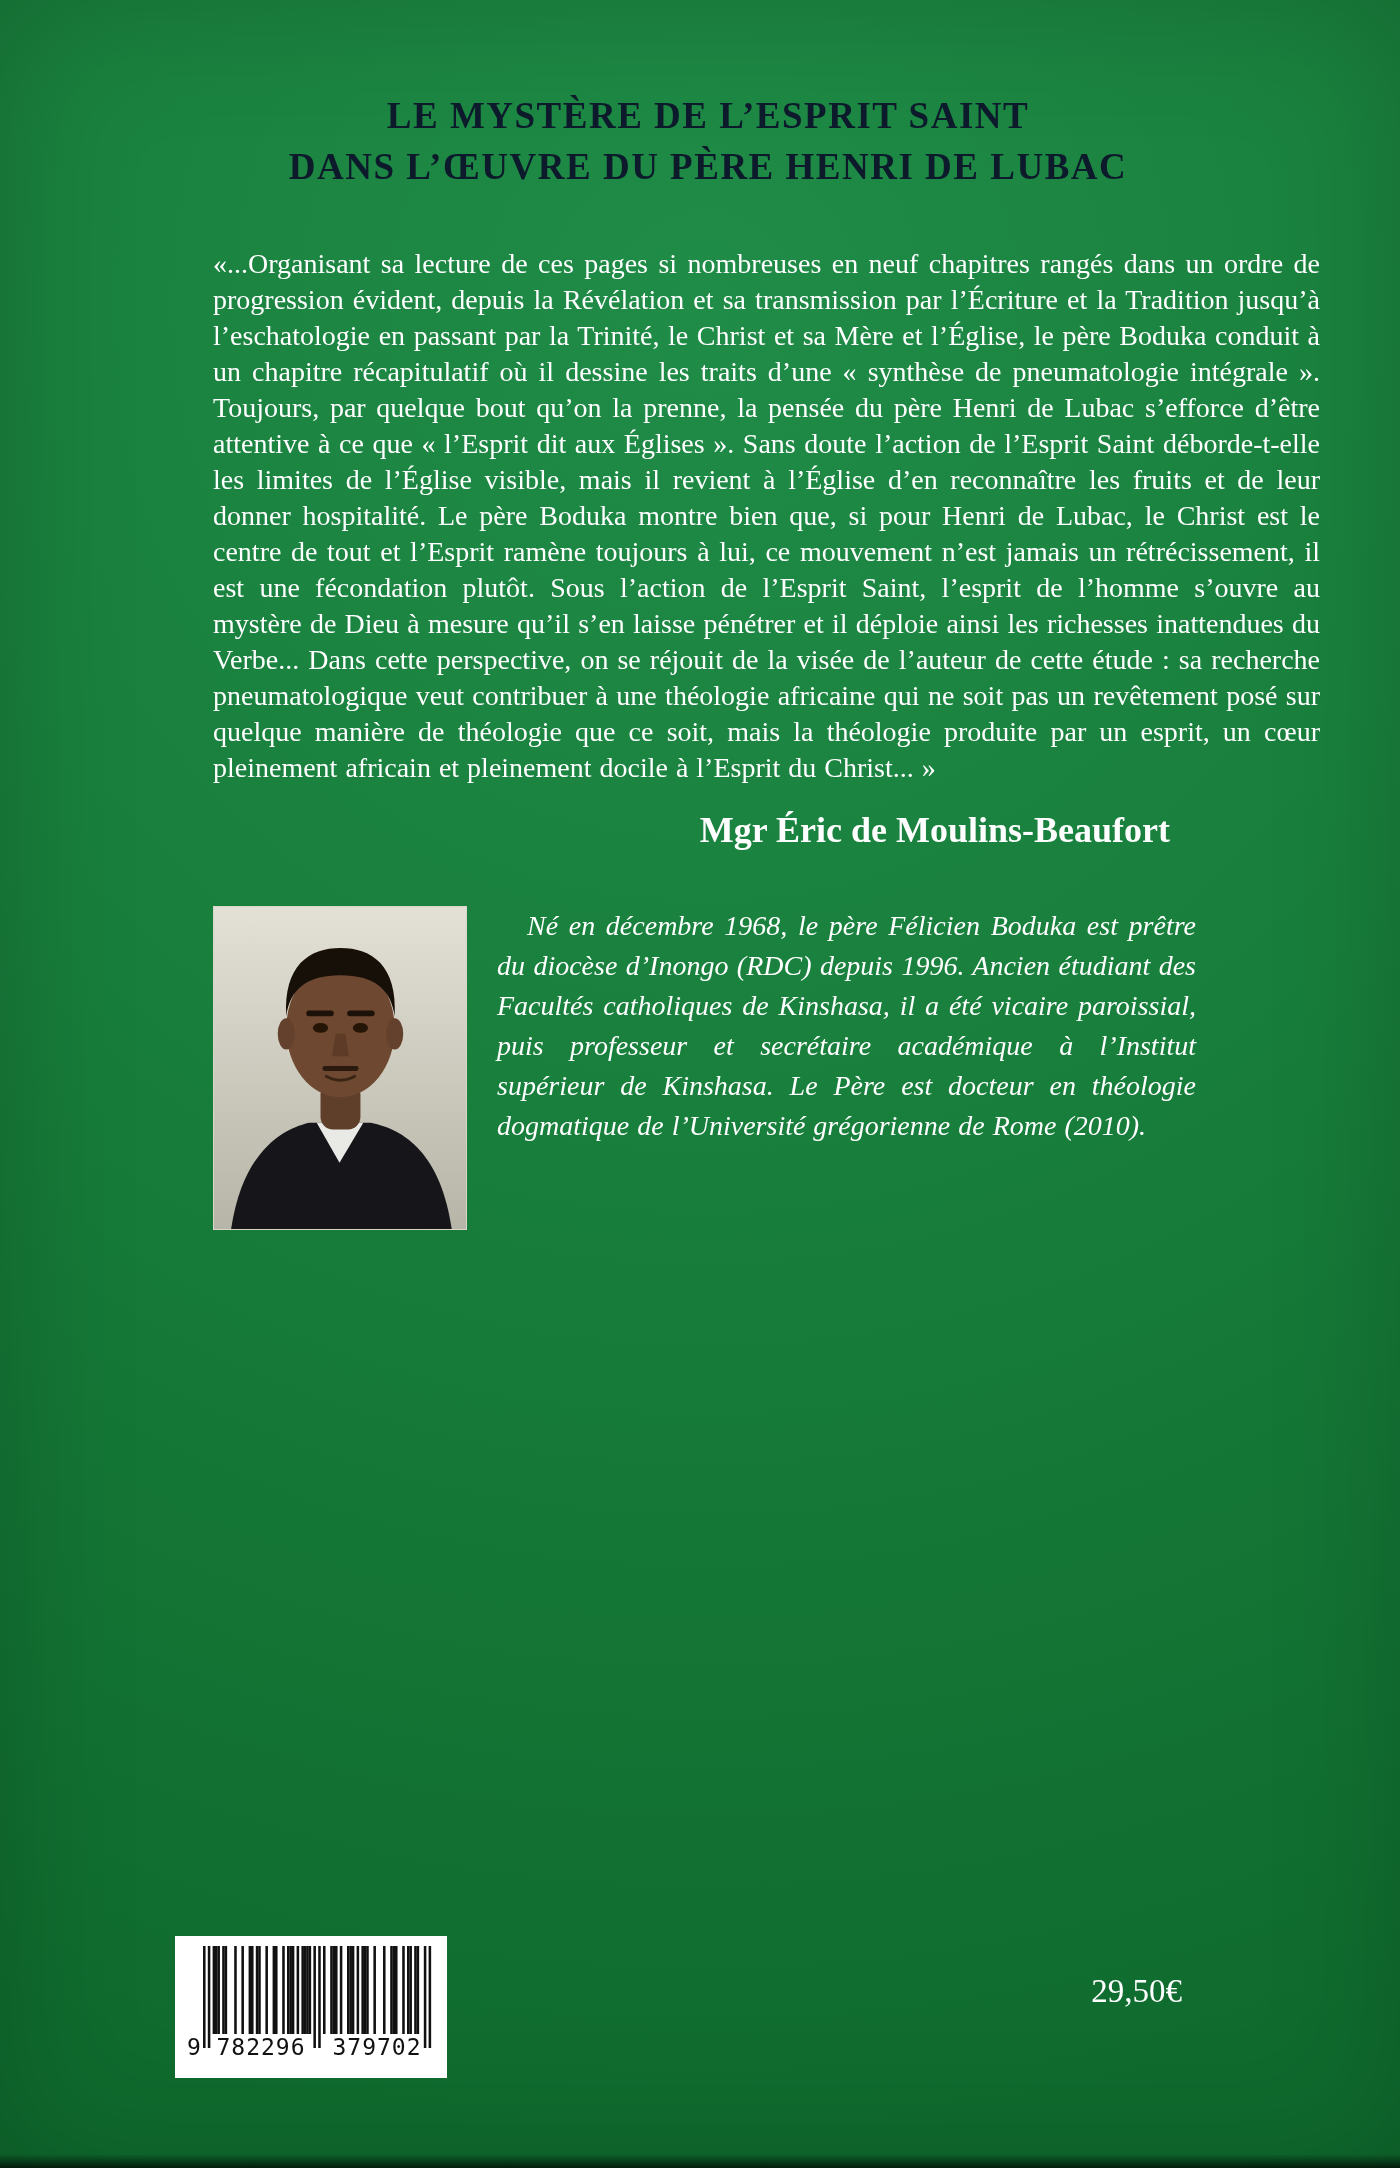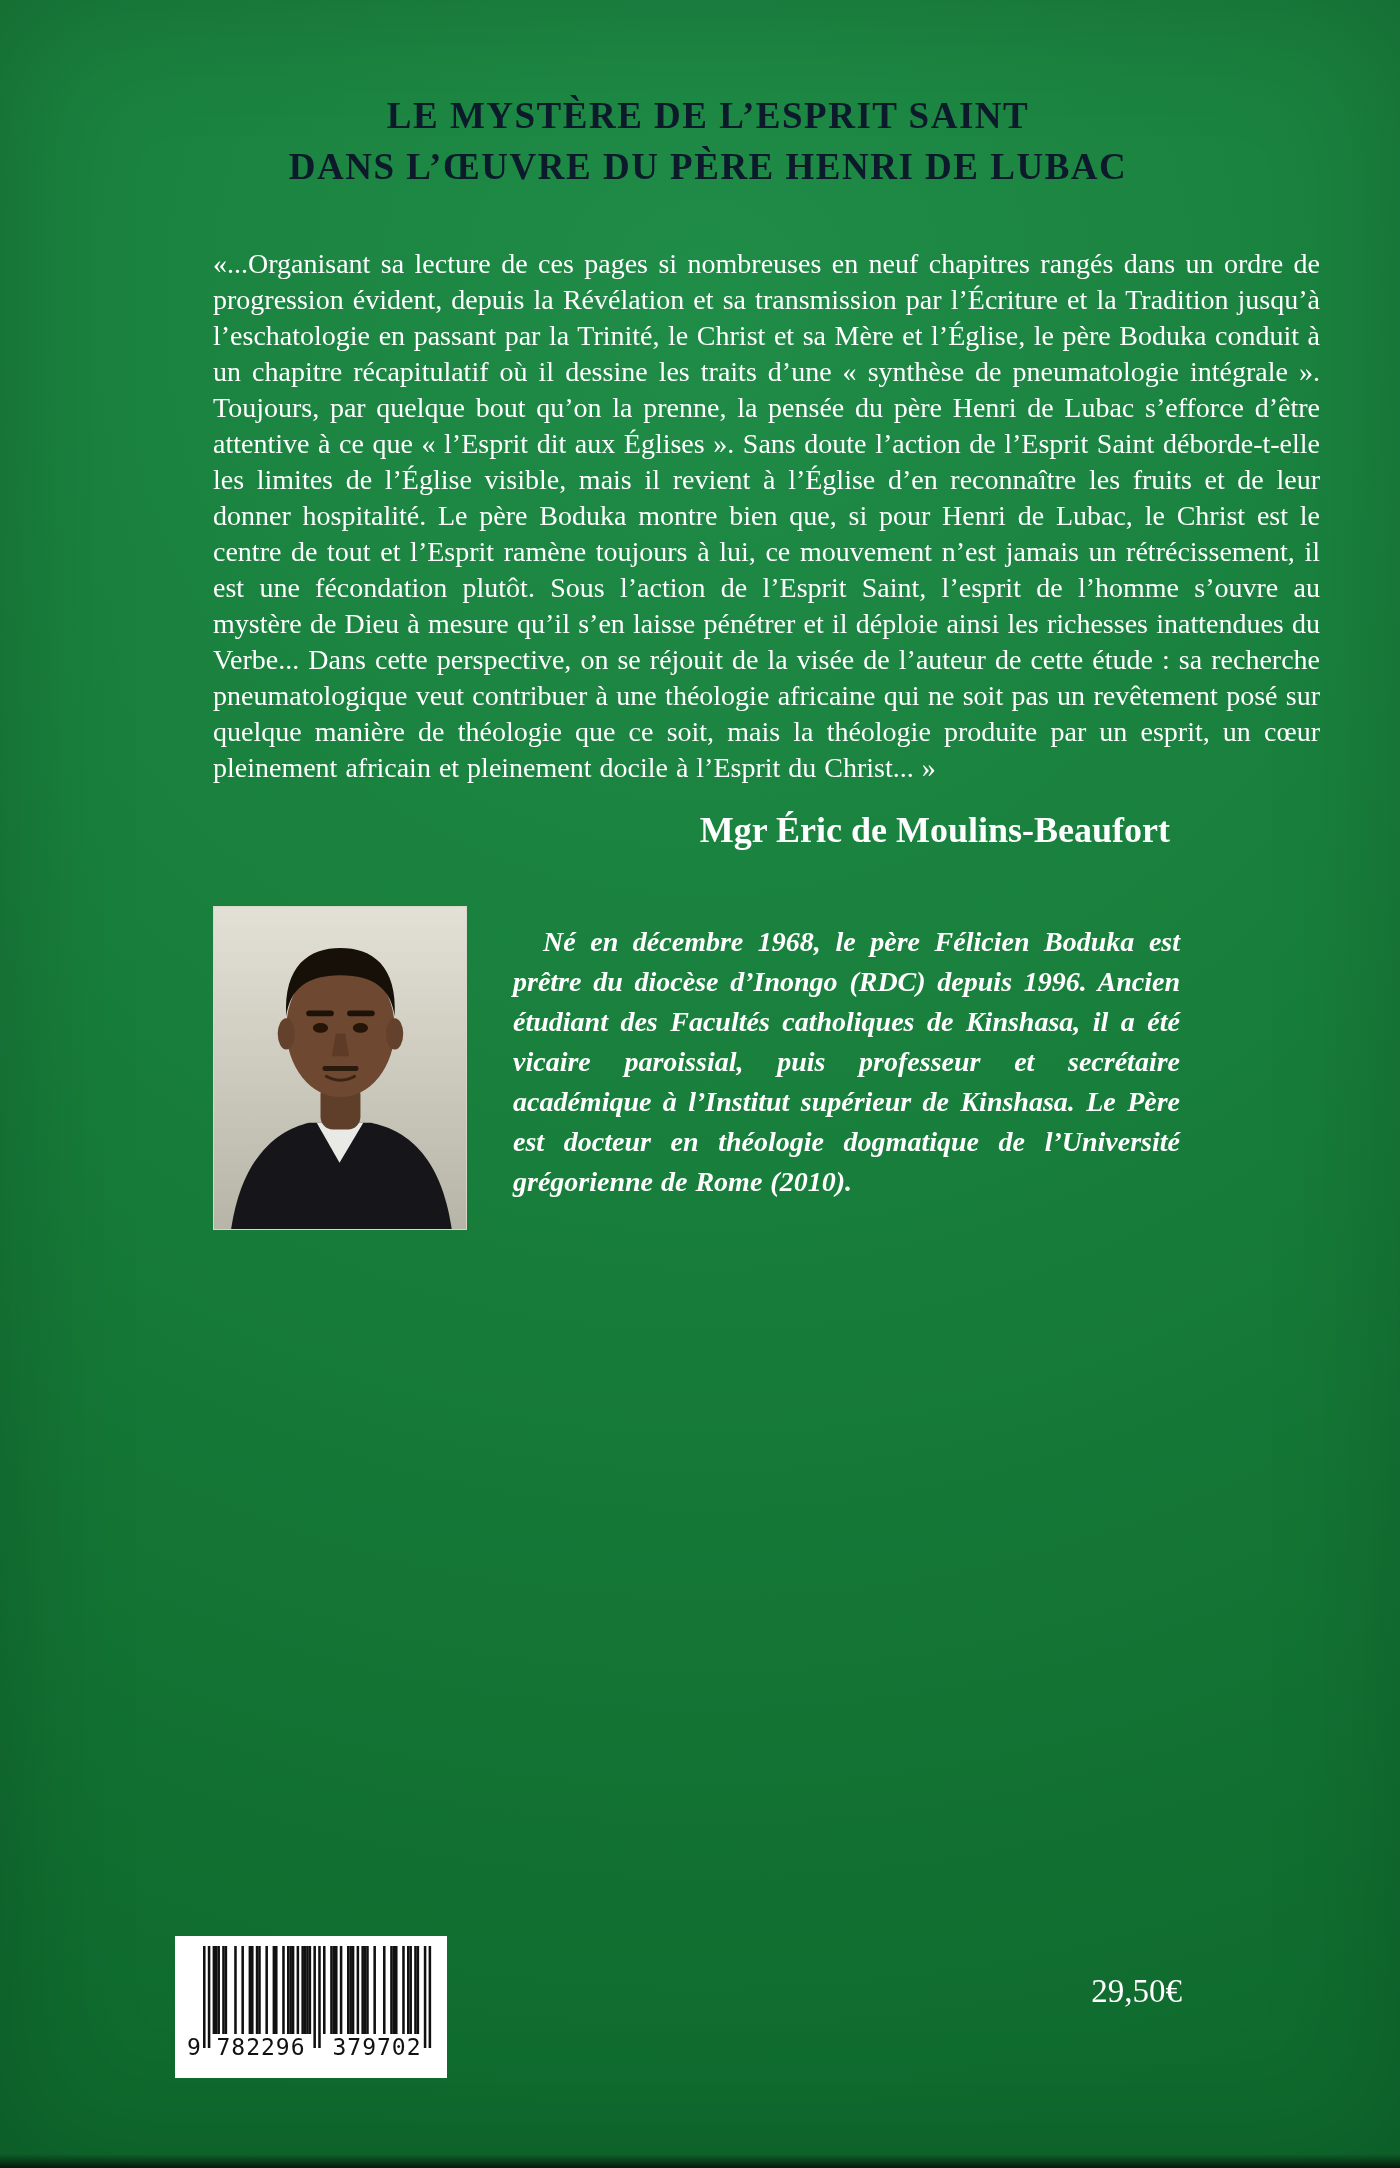--- a/index.html
+++ b/index.html
@@ -40,23 +40,23 @@
   .bio-row{
     margin:58px 212px 0 205px;
     display:flex; gap:30px; align-items:flex-start;
   }
   .photo{
     flex:0 0 252px; width:252px; height:322px;
     border:1px solid #d8d6c8; background:#cfcdc0;
   }
   .photo svg{ display:block; width:100%; height:100%; }
   .bio{
-    flex:1; margin:16px;
+    flex:1; margin:0;
     color:var(--text);
-    font-style:italic; font-weight:bold;
+    font-style:italic; font-weight:normal;
     font-size:28px; line-height:40px;
     text-align:justify; text-indent:30px;
     word-spacing:1px;
   }
   
   .barcode-box{
     position:absolute; left:175px; top:1936px;
     width:272px; height:142px; box-sizing:border-box;
     background:#ffffff; padding:10px 12px 6px;
   }

